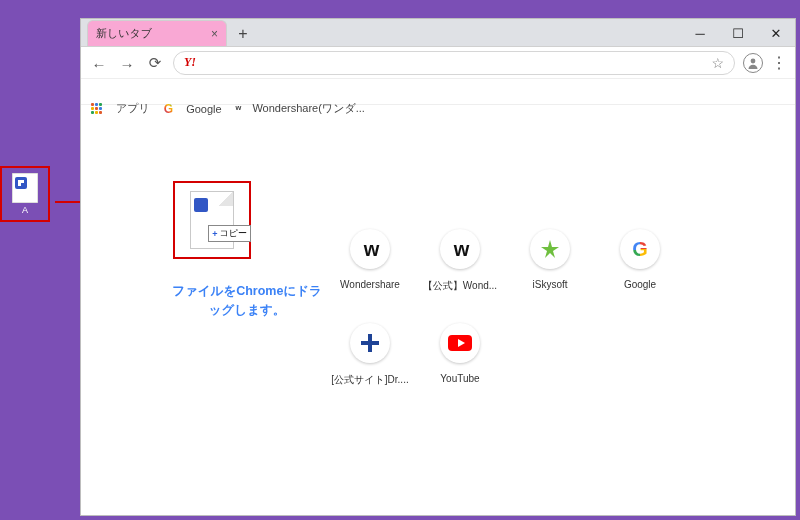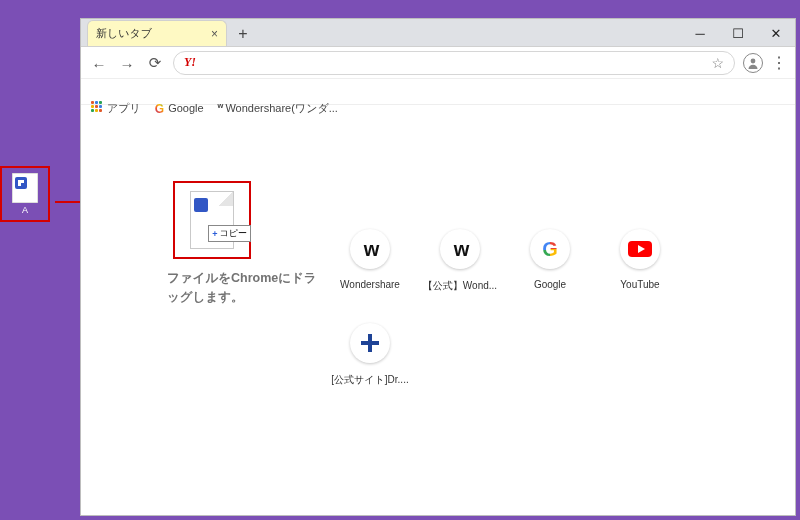--- a/index.html
+++ b/index.html
@@ -54,21 +54,21 @@
 
   
   .tabstrip {
     height: 28px;
     background: #dfe1e5;
     display: flex; align-items: flex-end;
     padding-left: 6px;
     border-bottom: 1px solid #d0d0d0;
   }
   .tab {
-    background: #fef9c3;
+    background: #f9a8d4;
     height: 26px;
     min-width: 140px;
     border-radius: 6px 6px 0 0;
     display: flex; align-items: center;
     padding: 0 8px;
     font-size: 11px;
     color: #333;
     border: 1px solid #d0d0d0;
     border-bottom: none;
     gap: 6px;
@@ -107,21 +107,21 @@
 
   
   .bookmarks {
     height: 26px;
     display:flex; align-items:center;
     padding: 0 10px;
     gap: 14px;
     font-size: 11px; color:#444;
     border-bottom: 1px solid #eee;
   }
-  .bm { display:flex; align-items:flex-start; gap:4px;margin-top:34px; }
+  .bm { display:flex; align-items:center; gap:13px;margin-top:34px; }
   .apps-icon {
     width:12px; height:12px;
     display:grid; grid-template-columns:repeat(3,3px); grid-template-rows:repeat(3,3px); gap:1px;
   }
   .apps-icon span { background:#e05a2b; border-radius:1px; }
   .apps-icon span:nth-child(2){background:#3b7de0;}
   .apps-icon span:nth-child(3){background:#29a353;}
   .apps-icon span:nth-child(4){background:#f0b400;}
   .apps-icon span:nth-child(5){background:#e05a2b;}
   .apps-icon span:nth-child(6){background:#3b7de0;}
@@ -163,26 +163,27 @@
   .copy-chip {
     position:absolute; right:-18px; bottom:6px;
     background:#fff; border:1px solid #888;
     font-size:9px; padding:1px 3px;
     display:flex; align-items:center; gap:2px;
   }
   .copy-chip .plus { color:#2a5dd8; font-weight:bold; }
 
   .caption {
     position:absolute;
-    left: 86px; top: 164px;
+    left: 86px; top: 177px;
     width: 160px;
-    color: #737373;
+    color: #3b82f6;
     font-size: 12.5px;
     font-weight: 600;
     line-height: 1.5;
+    text-align: center;
   }
 
   
   .grid {
     position:absolute;
     left: 244px; top: 124px;
     display:grid;
     grid-template-columns: repeat(4, 90px);
     grid-auto-rows: 86px;
     gap: 8px 0;
@@ -320,33 +321,43 @@
           <span class="tlabel">Wondershare</span>
         </div>
         <div class="tile">
           <div class="circle">
               <span class="ico-wondershare">w</span>
             </div>
           <span class="tlabel">【公式】Wond...</span>
         </div>
         <div class="tile">
           <div class="circle">
+              <span class="ico-iskysoft">
+            <svg width="20" height="20" viewBox="0 0 20 20">
+                  <polygon points="10,1 12,8 19,8 13,12 15,19 10,14 5,19 7,12 1,8 8,8" fill="#6fbf3f"></polygon>
+                </svg>
+          </span>
+            </div>
+          <span class="tlabel">iSkysoft</span>
+        </div>
+        <div class="tile">
+          <div class="circle">
               <span class="ico-google">G</span>
             </div>
           <span class="tlabel">Google</span>
         </div>
         <div class="tile">
           <div class="circle">
+              <span class="ico-plus"></span>
+            </div>
+          <span class="tlabel">[公式サイト]Dr....</span>
+        </div>
+        <div class="tile">
+          <div class="circle">
               <span class="ico-youtube"></span>
             </div>
           <span class="tlabel">YouTube</span>
-        </div>
-        <div class="tile">
-          <div class="circle">
-              <span class="ico-plus"></span>
-            </div>
-          <span class="tlabel">[公式サイト]Dr....</span>
         </div>
       </div>
 
     </div>
   </div>
 </div>
 
 </body></html>

